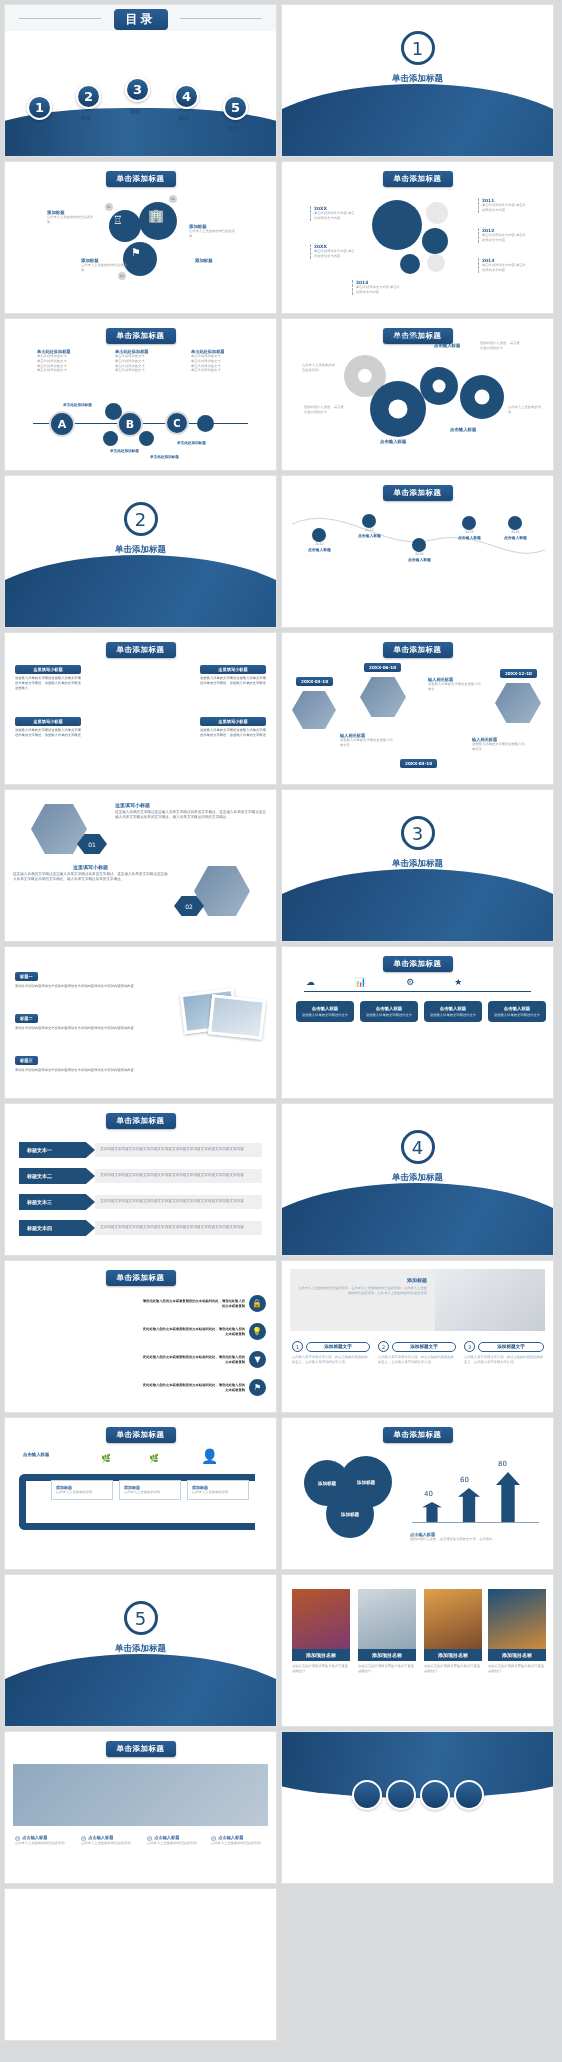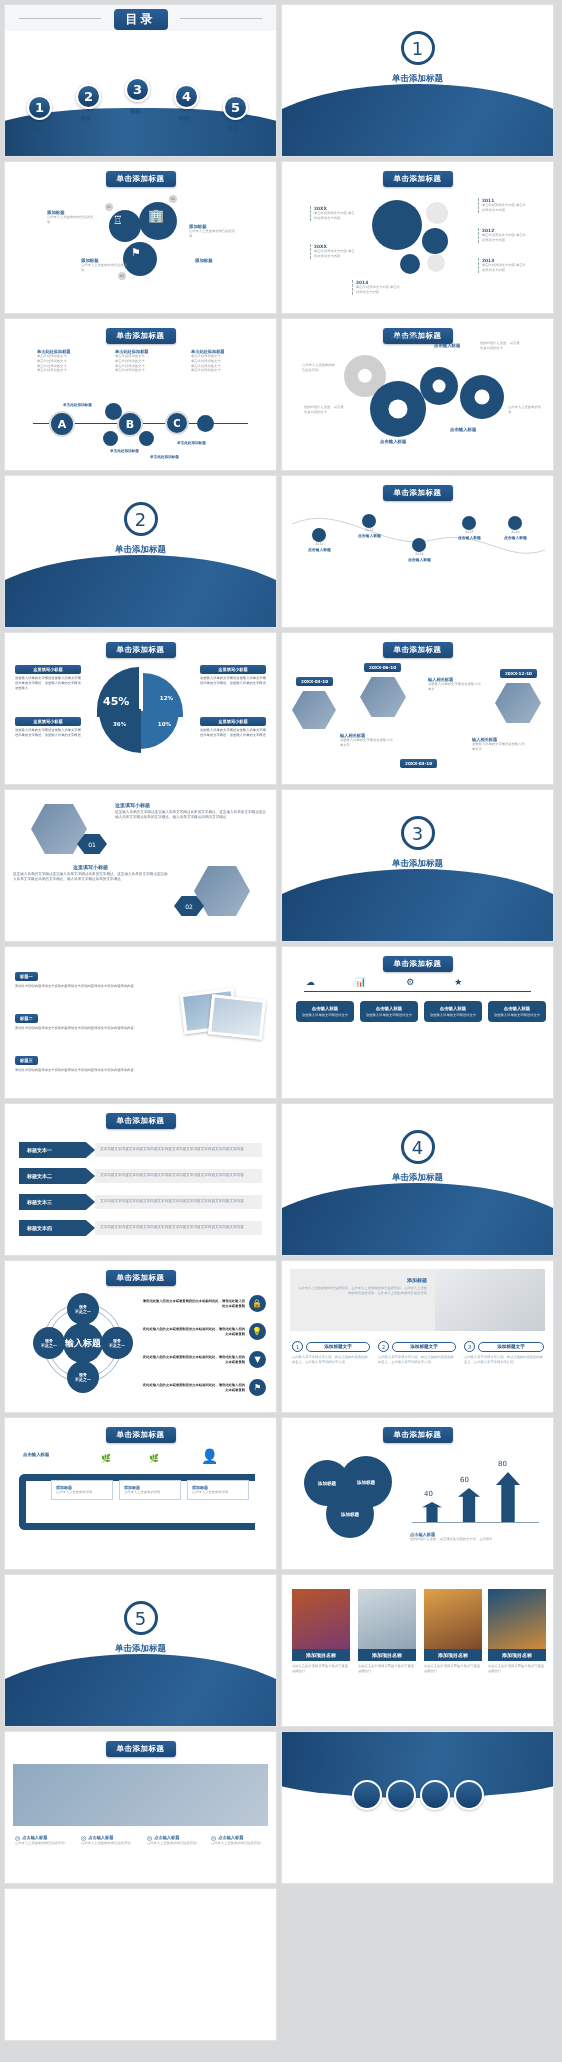--- a/index.html
+++ b/index.html
@@ -315,30 +315,20 @@
       <div class="tiny" style="color:#5a6b7c;margin-top:2px">这里输入简单的文字概述这里输入简单文字概述简单的文字概述。这里输入简单的文字概述</div>
     </div>
     <div style="position:absolute;right:10px;top:32px;width:66px">
       <div class="badge" style="display:block;text-align:center">这里填写小标题</div>
       <div class="tiny" style="color:#5a6b7c;margin-top:2px">这里输入简单的文字概述这里输入简单文字概述简单的文字概述。这里输入简单的文字概述</div>
     </div>
     <div style="position:absolute;right:10px;top:84px;width:66px">
       <div class="badge" style="display:block;text-align:center">这里填写小标题</div>
       <div class="tiny" style="color:#5a6b7c;margin-top:2px">这里输入简单的文字概述这里输入简单文字概述简单的文字概述。这里输入简单的文字概述</div>
     </div>
-    <div style="position:absolute;left:92px;top:34px;width:86px;height:86px">
-      <div style="position:absolute;left:0;top:0;width:42px;height:50px;background:#1f4e79;border-radius:42px 0 0 0"></div>
-      <div style="position:absolute;right:0;top:6px;width:40px;height:44px;background:#2f6da5;border-radius:0 40px 0 0"></div>
-      <div style="position:absolute;left:2px;bottom:0;width:42px;height:44px;background:#1f4e79;border-radius:0 0 0 42px"></div>
-      <div style="position:absolute;right:4px;bottom:4px;width:38px;height:38px;background:#2f6da5;border-radius:0 0 38px 0"></div>
-      <span style="position:absolute;left:6px;top:28px;color:#fff;font-size:11px;font-weight:bold">45%</span>
-      <span style="position:absolute;right:10px;top:28px;color:#fff;font-size:5.5px;font-weight:bold">12%</span>
-      <span style="position:absolute;left:16px;bottom:26px;color:#fff;font-size:5.5px;font-weight:bold">36%</span>
-      <span style="position:absolute;right:12px;bottom:26px;color:#fff;font-size:5.5px;font-weight:bold">10%</span>
-    </div>
   </div>
 
   <div class="slide">
     <div class="ttl-pill">单击添加标题</div>
     <div class="badge" style="position:absolute;left:14px;top:44px">20XX-03-10</div>
     <div class="badge" style="position:absolute;left:82px;top:30px">20XX-06-10</div>
     <div class="badge" style="position:absolute;right:16px;top:36px">20XX-12-10</div>
     <div class="hex photo" style="position:absolute;left:10px;top:58px;width:44px;height:38px"></div>
     <div class="hex photo" style="position:absolute;left:78px;top:44px;width:46px;height:40px"></div>
     <div class="hex photo" style="position:absolute;right:12px;top:50px;width:46px;height:40px"></div>
@@ -447,33 +437,20 @@
   </div>
 
   <div class="slide">
     <div class="num-circle" style="top:26px">4</div>
     <div class="sec-sub" style="top:68px">单击添加标题</div>
     <div class="wave-bottom"></div>
   </div>
 
   <div class="slide">
     <div class="ttl-pill">单击添加标题</div>
-    <div style="position:absolute;left:30px;top:34px;width:96px;height:96px">
-      <div style="position:absolute;left:8px;top:8px;width:80px;height:80px;border:1px solid #9fb6c9;border-radius:50%"></div>
-      <div style="position:absolute;left:13px;top:13px;width:70px;height:70px;border:1px solid #9fb6c9;border-radius:50%"></div>
-      <div class="blob" style="left:28px;top:28px;width:40px;height:40px;display:flex;align-items:center;justify-content:center;color:#fff;font-size:9px;font-weight:bold;text-align:center;line-height:1.2">输入标题</div>
-      <div class="blob" style="left:32px;top:-2px;width:32px;height:32px;display:flex;align-items:center;justify-content:center;color:#fff;font-size:4px;font-weight:bold;text-align:center;white-space:pre-line;line-height:1.3">服务
-不足之一</div>
-      <div class="blob" style="left:66px;top:32px;width:32px;height:32px;display:flex;align-items:center;justify-content:center;color:#fff;font-size:4px;font-weight:bold;text-align:center;white-space:pre-line;line-height:1.3">服务
-不足之一</div>
-      <div class="blob" style="left:32px;top:66px;width:32px;height:32px;display:flex;align-items:center;justify-content:center;color:#fff;font-size:4px;font-weight:bold;text-align:center;white-space:pre-line;line-height:1.3">服务
-不足之一</div>
-      <div class="blob" style="left:-2px;top:32px;width:32px;height:32px;display:flex;align-items:center;justify-content:center;color:#fff;font-size:4px;font-weight:bold;text-align:center;white-space:pre-line;line-height:1.3">服务
-不足之一</div>
-    </div>
     <div style="position:absolute;left:136px;top:34px;right:10px;display:flex;align-items:center;gap:4px">
       <div class="tiny" style="flex:1;color:#333;text-align:right;font-weight:bold">请在此处输入您的文本或者复制您的文本粘贴到此处，请在此处输入您的文本或者复制</div>
       <div class="blob" style="position:relative;width:17px;height:17px;flex:none;display:flex;align-items:center;justify-content:center;color:#fff;font-size:8px">🔒</div>
     </div>
     <div style="position:absolute;left:136px;top:62px;right:10px;display:flex;align-items:center;gap:4px">
       <div class="tiny" style="flex:1;color:#333;text-align:right;font-weight:bold">在此处输入您的文本或者复制您的文本粘贴到此处，请在此处输入您的文本或者复制</div>
       <div class="blob" style="position:relative;width:17px;height:17px;flex:none;display:flex;align-items:center;justify-content:center;color:#fff;font-size:8px">💡</div>
     </div>
     <div style="position:absolute;left:136px;top:90px;right:10px;display:flex;align-items:center;gap:4px">
       <div class="tiny" style="flex:1;color:#333;text-align:right;font-weight:bold">在此处输入您的文本或者复制您的文本粘贴到此处，请在此处输入您的文本或者复制</div>

